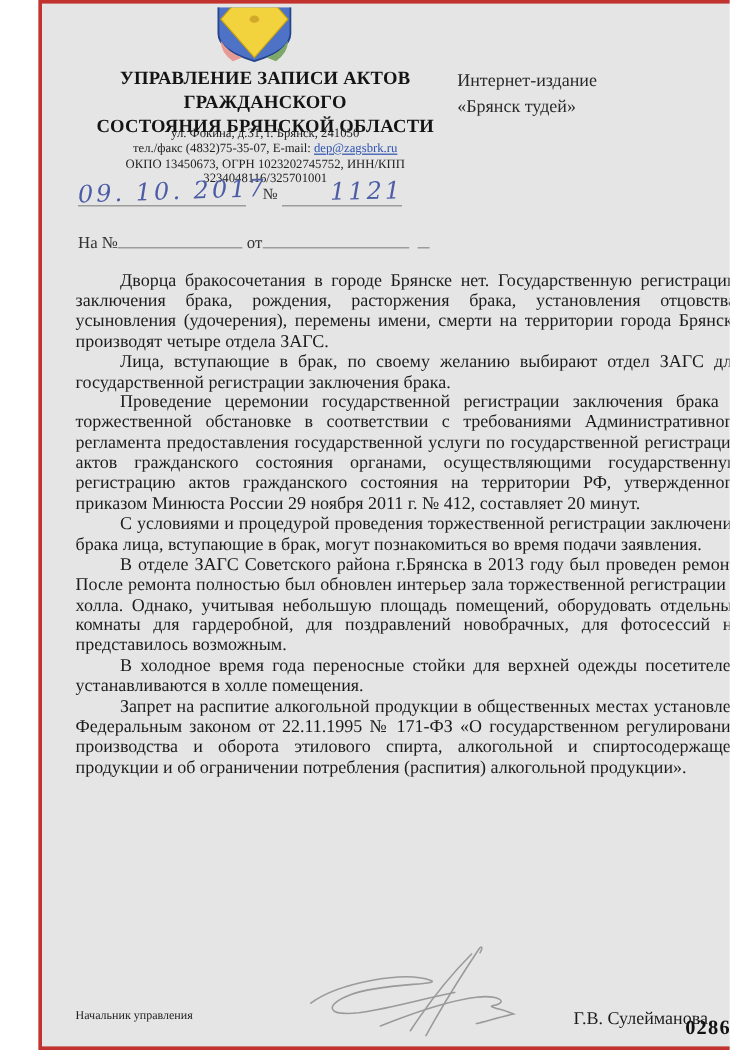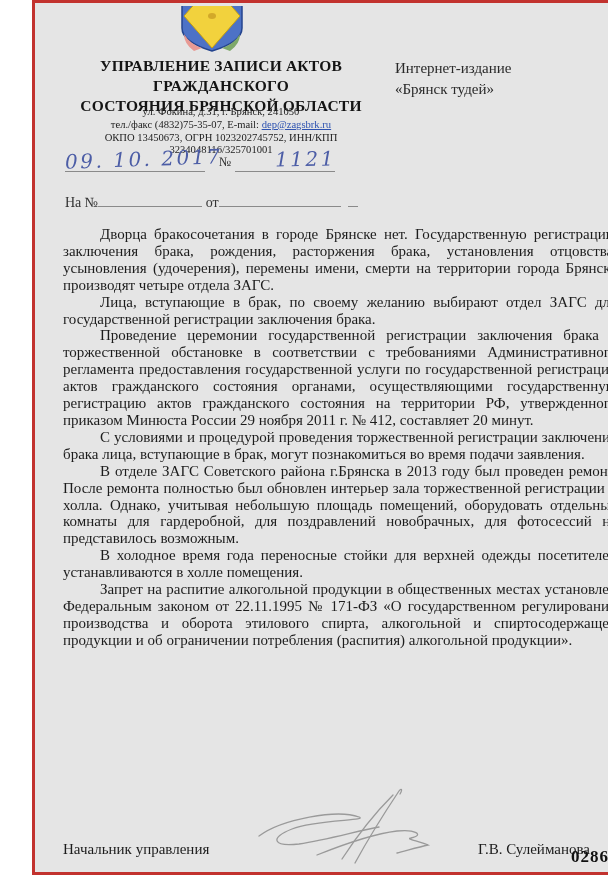--- a/index.html
+++ b/index.html
@@ -16,21 +16,21 @@
   }
   
   .emblem { position:absolute; left:141px; top:3px; width:72px; height:46px; overflow:hidden; }
   
   .org-title {
     position:absolute; left:18px; top:53px; width:336px;
     text-align:center; font-weight:bold; font-size:15.5px; line-height:20px;
     letter-spacing:0.2px; color:#141414;
   }
   .recipient {
-    position:absolute; left:360px; top:55px;
+    position:absolute; left:346px; top:55px;
     font-size:15px; line-height:21px; color:#2a2a2a;
   }
   .address {
     position:absolute; left:18px; top:103px; width:336px;
     text-align:center; font-size:10.6px; line-height:12.8px; color:#222;
   }
   .email-link { color:#2d52b0; text-decoration:underline; cursor:pointer; }
   
   .ref-row { position:absolute; left:30px; top:144px; width:290px; font-size:13px; }
   .hand {
@@ -46,21 +46,21 @@
   
   .reply-row { position:absolute; left:30px; top:190px; font-size:14px; color:#333; }
   .reply-row .blank { height:14px; }
   
   .body-text {
     position:absolute; left:28px; top:223px; width:554px;
     font-size:15px; line-height:16.9px; text-align:justify;
   }
   .body-text p { text-indent:37px; margin:0; }
   
-  .sig-title { position:absolute; left:28px; top:838px; font-size:15px; }
+  .sig-title { position:absolute; left:28px; top:838px; font-size:10px; }
   .sig-name  { position:absolute; right:47px; top:838px; font-size:15px; }
   .sig-mark  { position:absolute; left:212px; top:778px; width:200px; height:90px; }
   .stamp-number {
     position:absolute; right:28px; top:844px;
     font-weight:bold; font-size:17px; letter-spacing:1px; color:#111;
   }
 </style>
 </head>
 <body>
 

